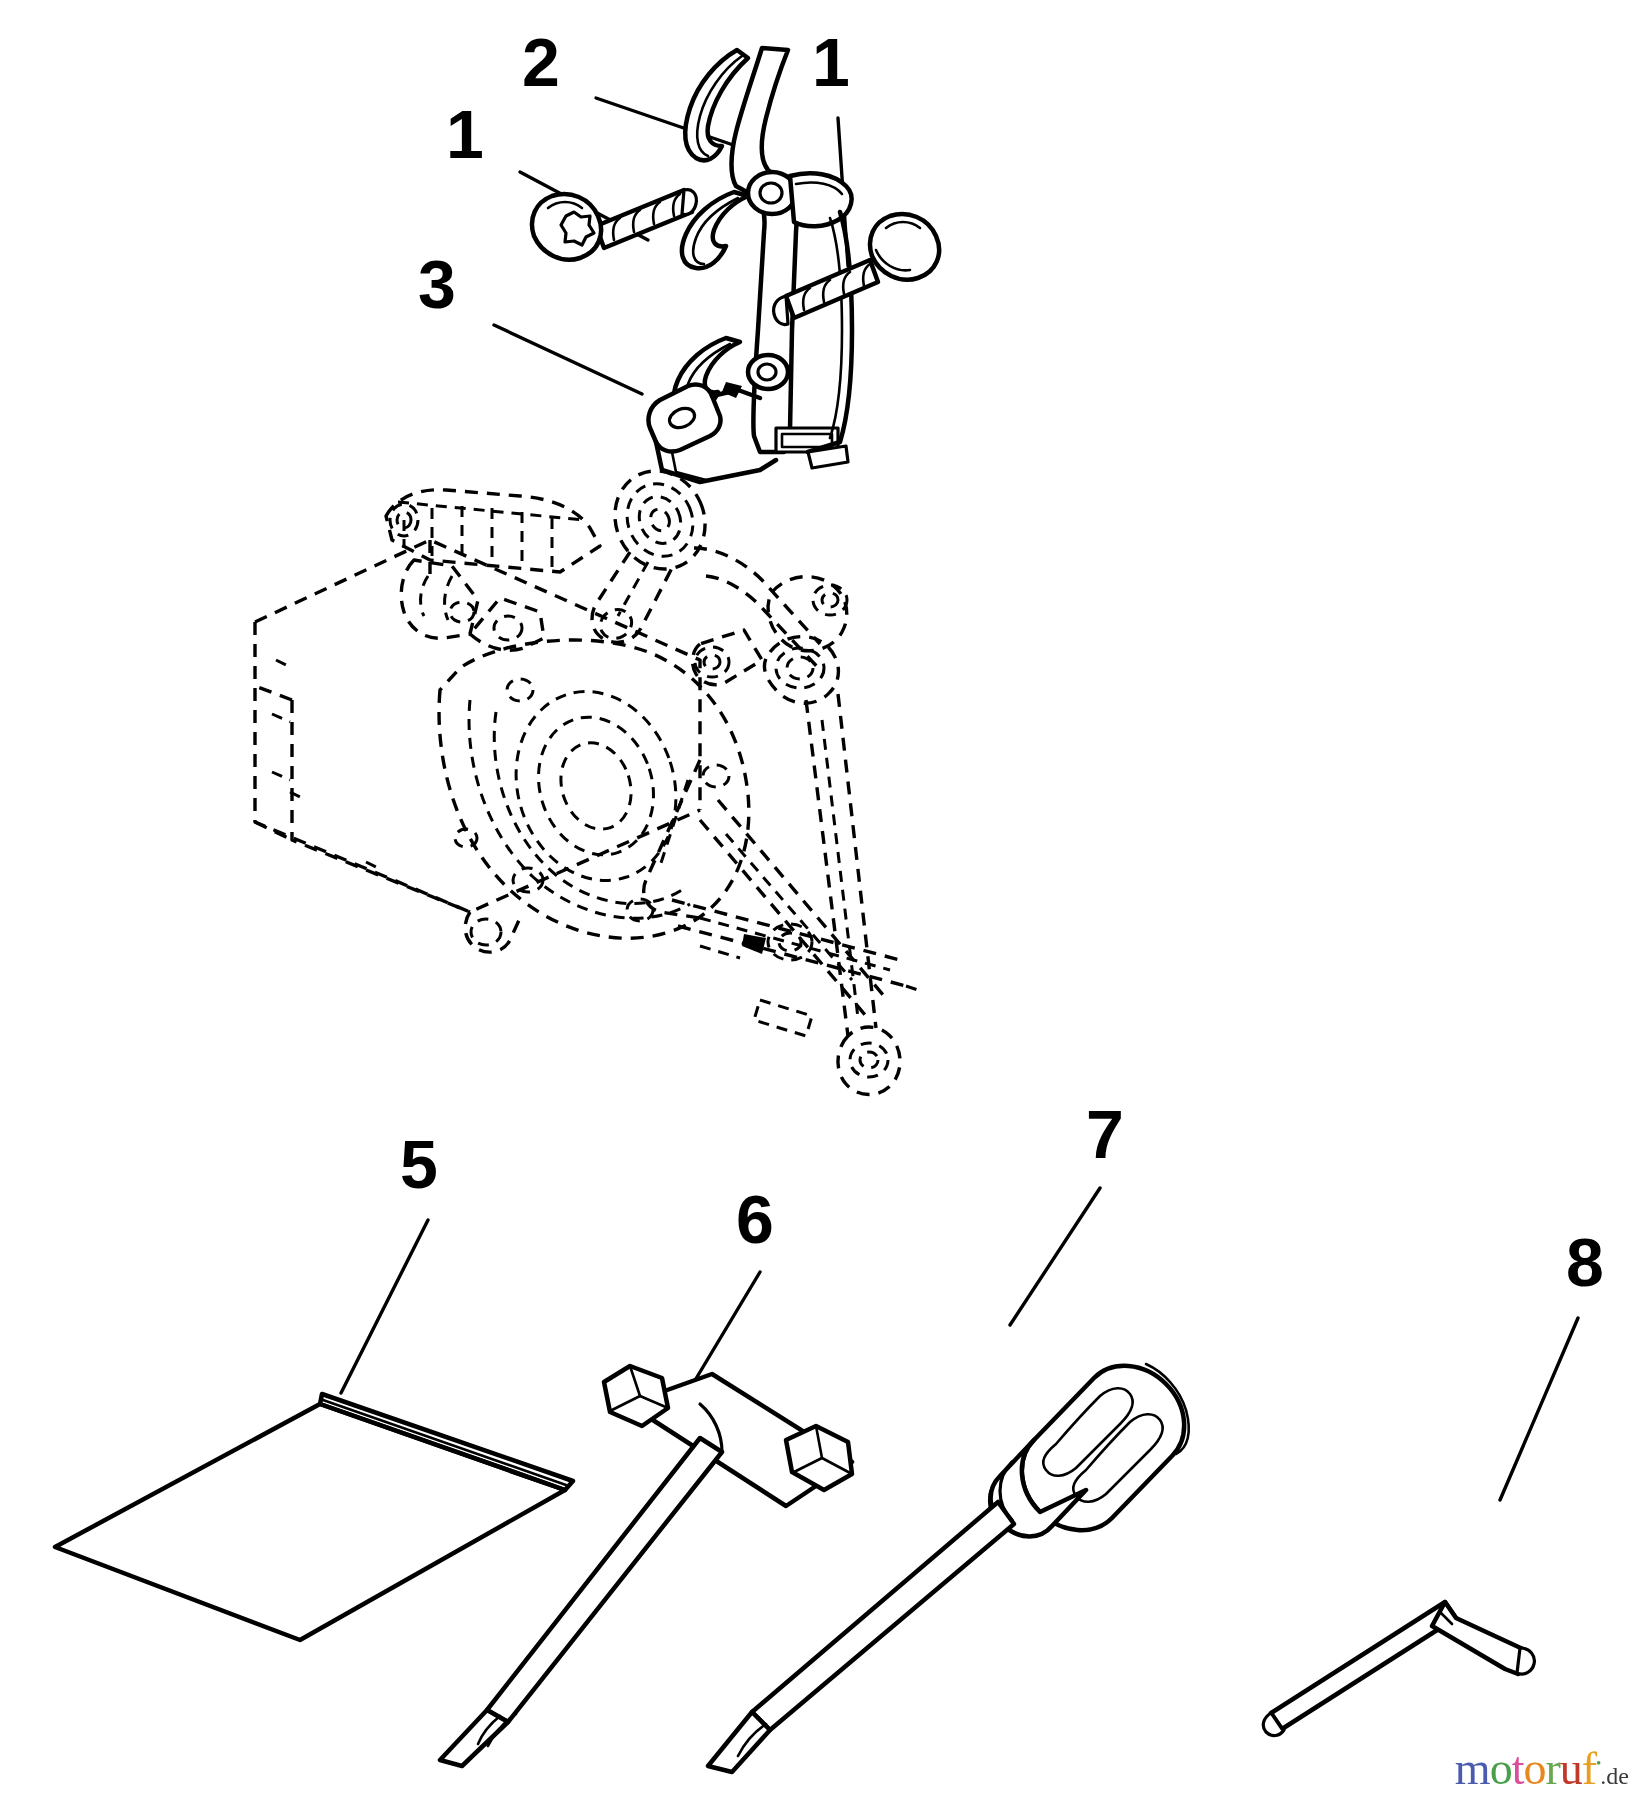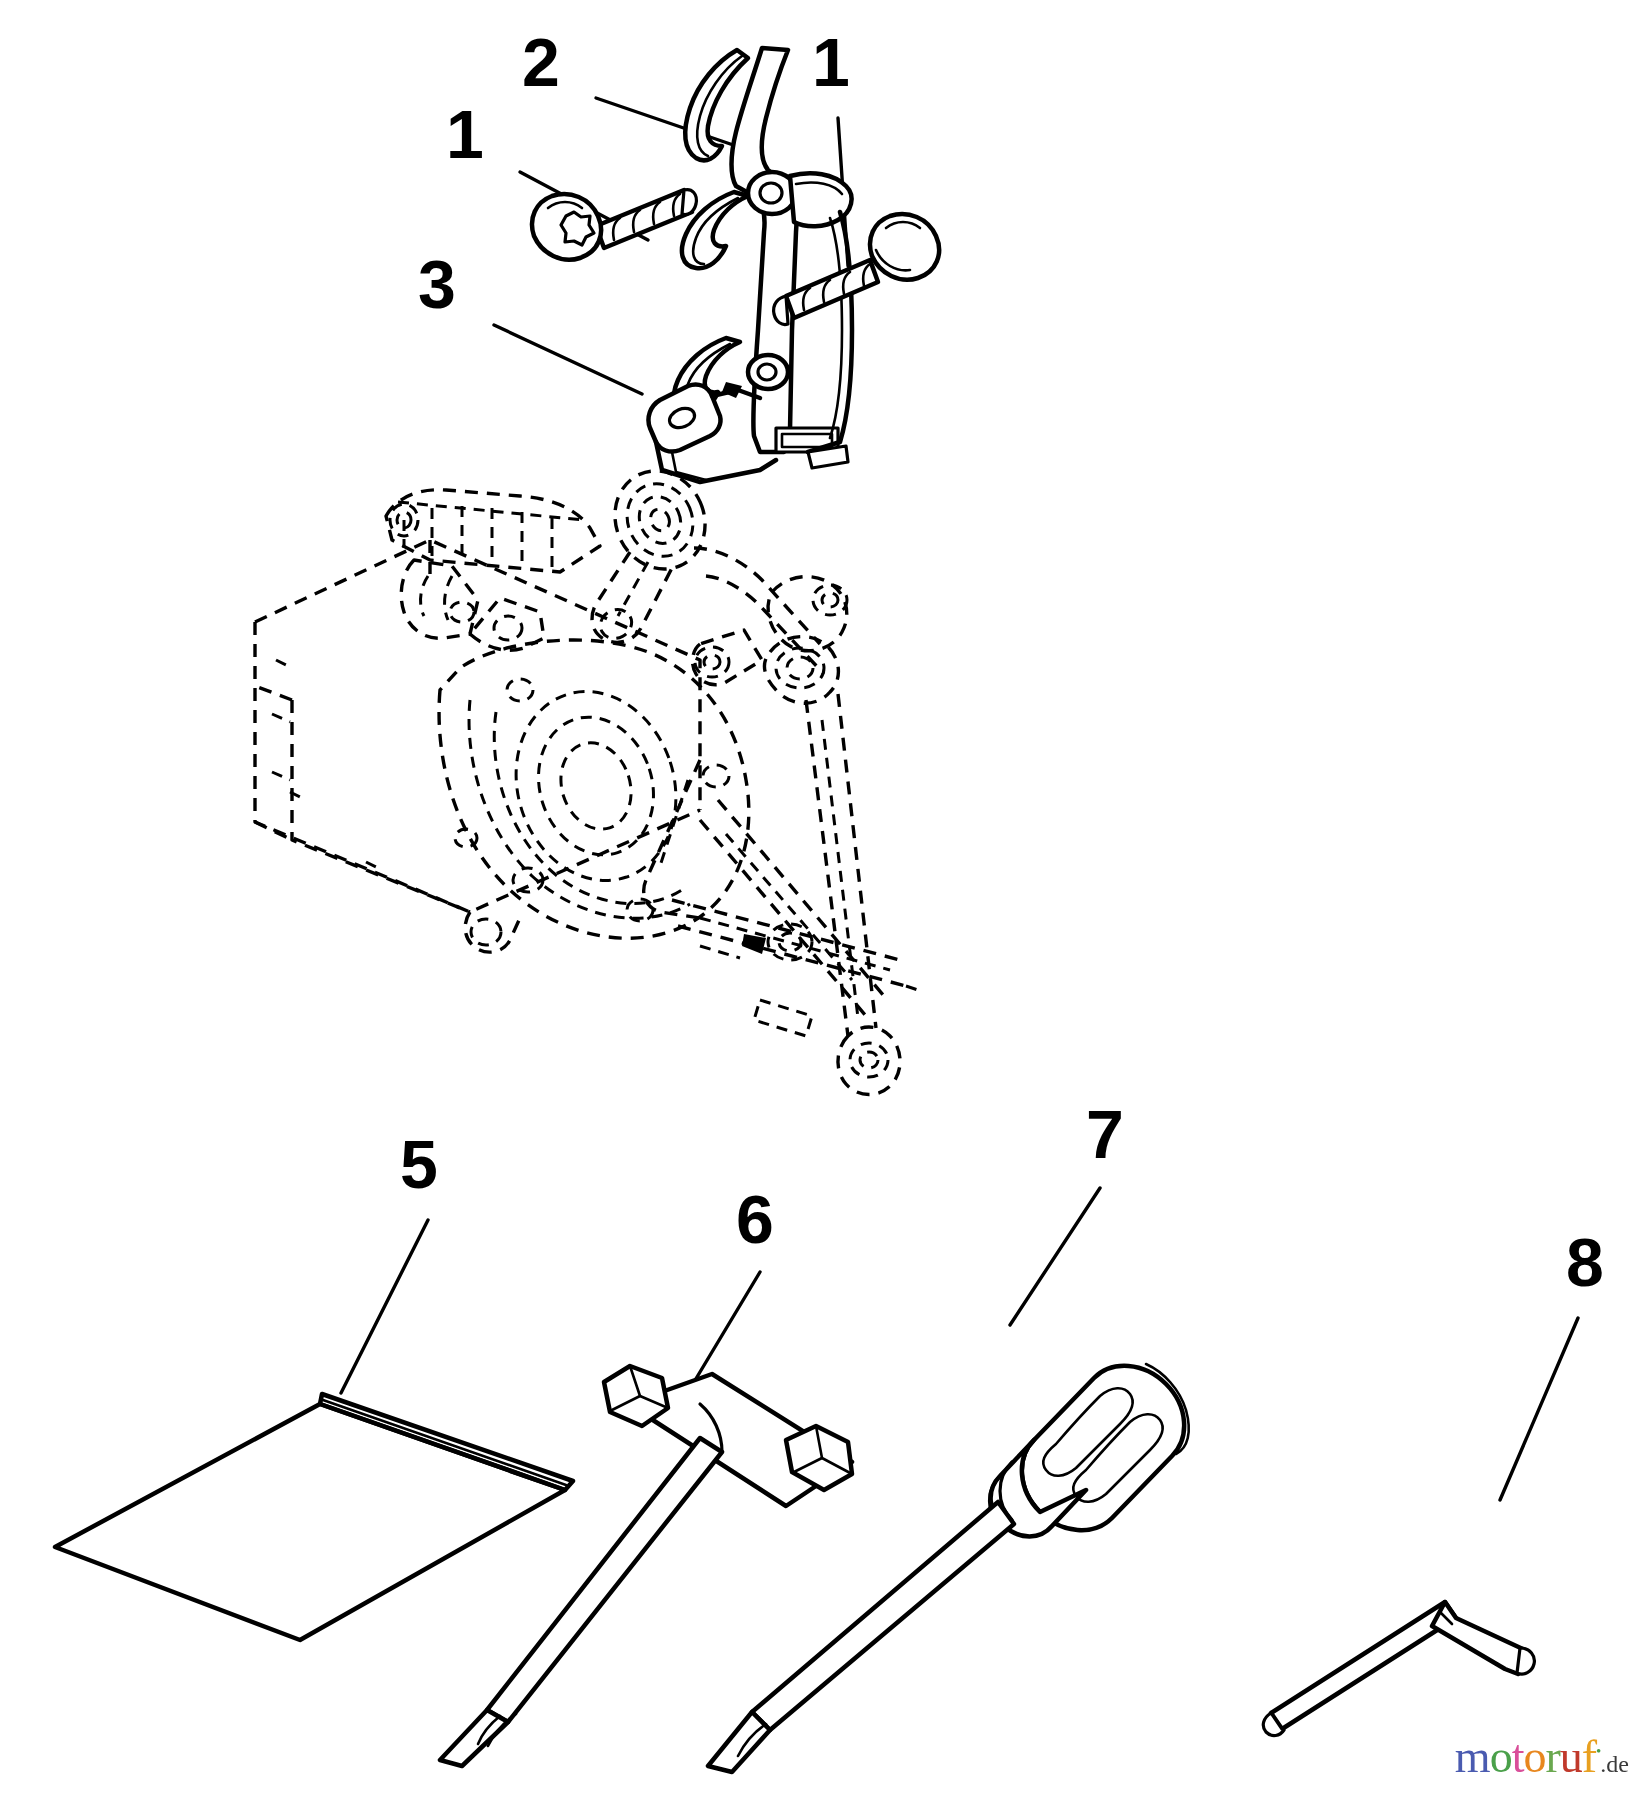--- a/index.html
+++ b/index.html
@@ -30,21 +30,21 @@
     font-weight: bold;
     font-size: 68px;
     line-height: 1;
     color: #000000;
     user-select: none;
     white-space: nowrap;
   }
   .wm {
     position: absolute;
     right: 12px;
-    bottom: 20px;
+    bottom: 8px;
     font-family: "Liberation Serif", serif;
     font-size: 46px;
     line-height: 1;
     letter-spacing: -1px;
     white-space: nowrap;
     user-select: none;
   }
   .wm .sfx {
     font-family: "Liberation Serif", serif;
     font-size: 24px;

